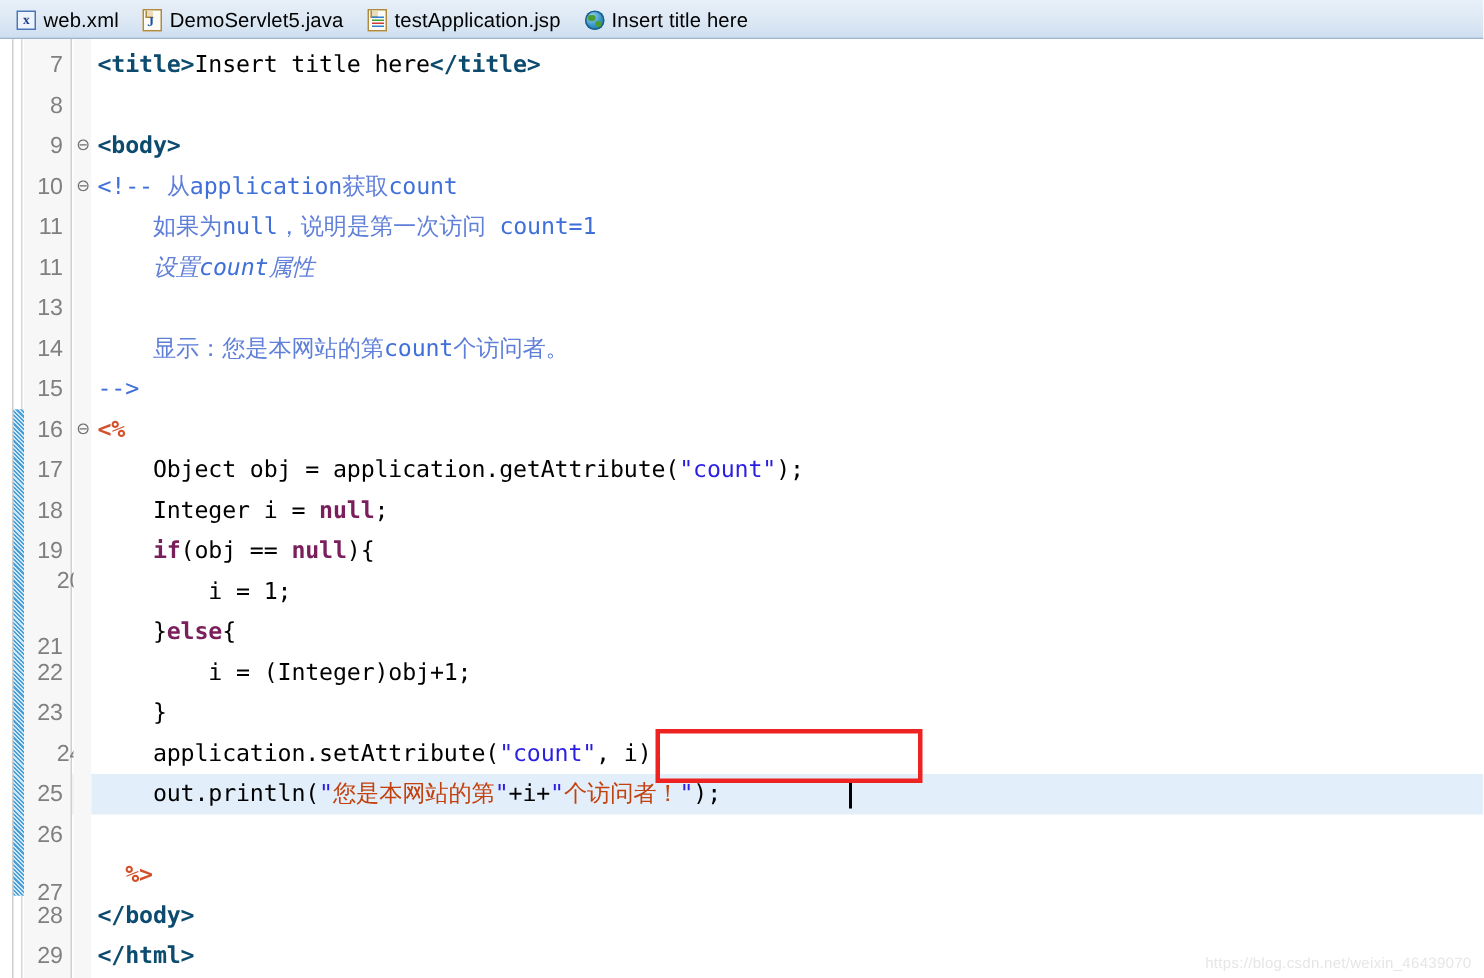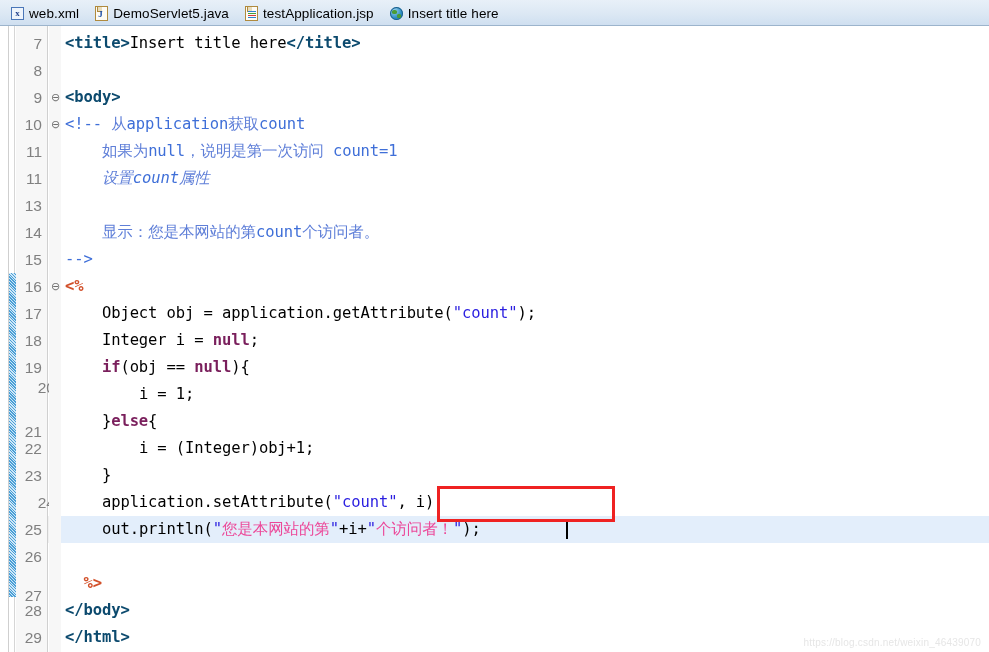--- a/index.html
+++ b/index.html
@@ -196,21 +196,21 @@
     background: #f0f0f0;
   }
 
   
   .tag      { color: #0c4a6e; font-weight: bold; }
   .comment  { color: #3f6fd8; }
   .comment-cjk { color: #5f7fd8; font-family: "DejaVu Sans", sans-serif; font-weight: normal; }
   .scriptlet{ color: #d2502a; font-weight: bold; }
   .kw       { color: #7a1f5c; font-weight: bold; }
   .str      { color: #2a1ee0; }
-  .str-cjk  { color: #ec4899; font-family: "DejaVu Sans", sans-serif; }
+  .str-cjk  { color: #c2410c; font-family: "DejaVu Sans", sans-serif; }
   .plain    { color: #000000; }
 
   
   .red-box {
     position: absolute;
     border: 3px solid #ef2222;
     background: transparent;
     pointer-events: none;
   }
 

